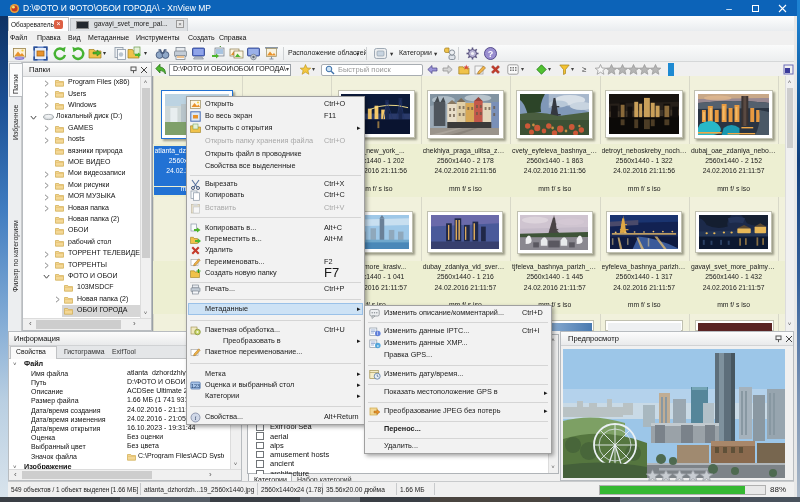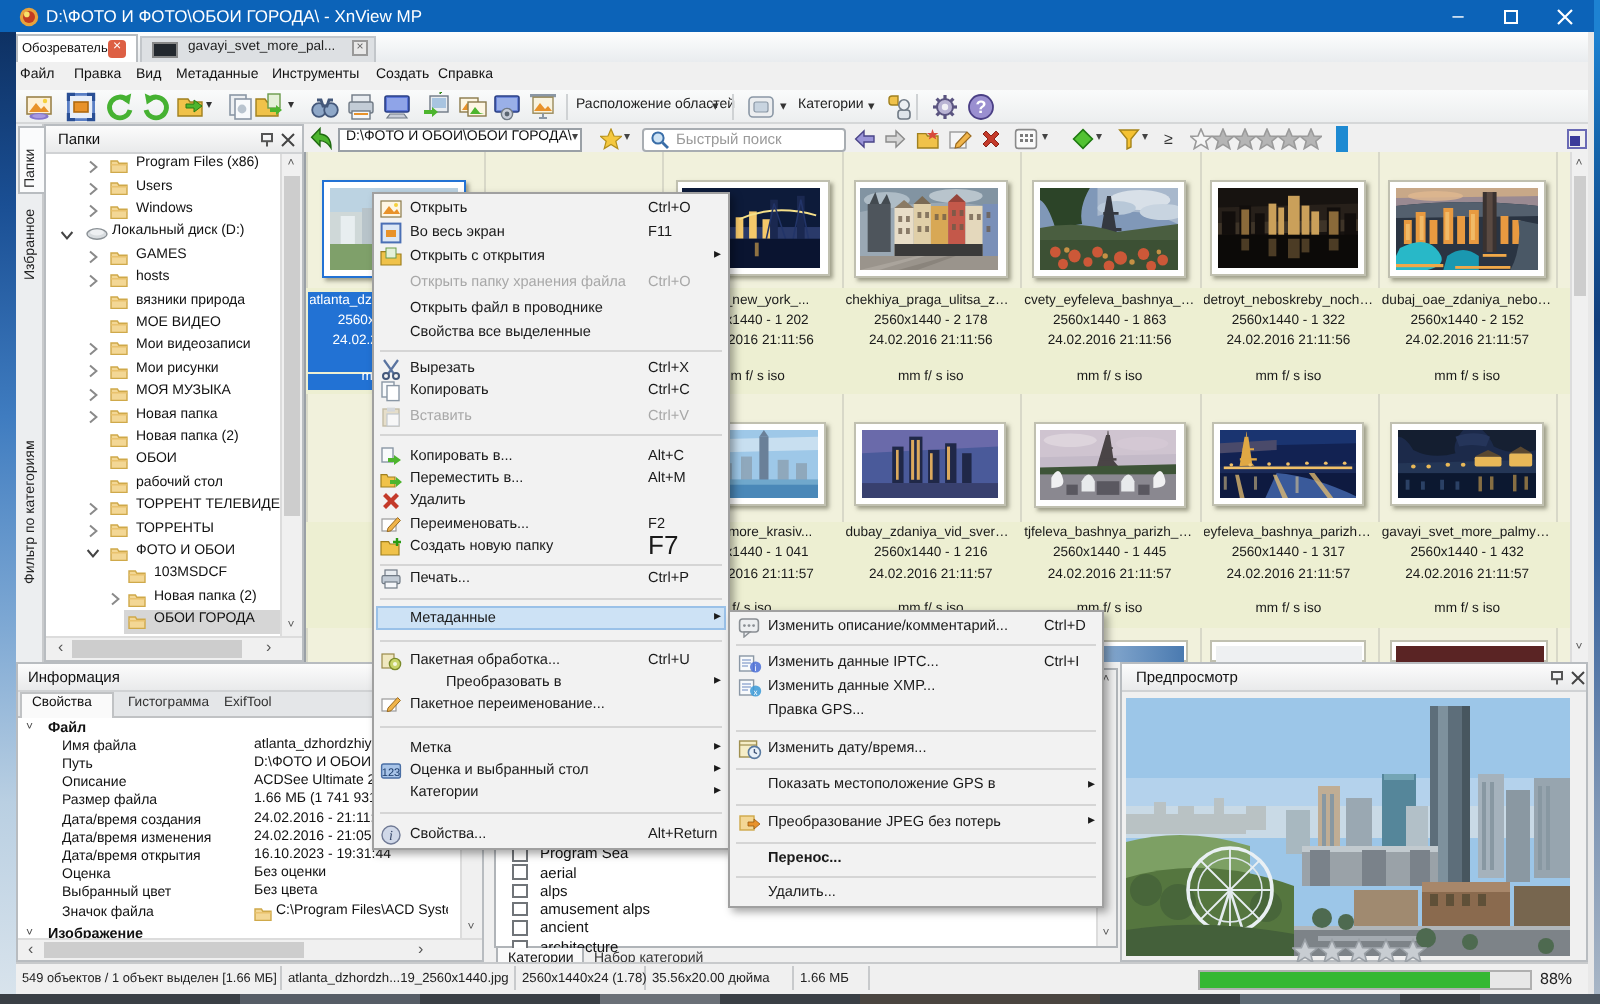--- a/index.html
+++ b/index.html
@@ -864,27 +864,27 @@
 <div style="position:absolute;left:235.5px;transform:translateX(-50%);top:359.5px;font-size:6px;line-height:9.0px;color:#555;white-space:nowrap;">˄</div>
 <div style="position:absolute;left:235.5px;transform:translateX(-50%);top:459.5px;font-size:6px;line-height:9.0px;color:#555;white-space:nowrap;">˅</div>
 <div style="position:absolute;left:231.5px;top:370px;width:8px;height:55px;background:#cdcdcd;"></div>
 <div style="position:absolute;left:9px;top:469px;width:232px;height:11px;background:#f0f0f0;border-top:1px solid #dcdcdc;"></div>
 <div style="position:absolute;left:14px;top:468.5px;font-size:8px;line-height:12.0px;color:#555;white-space:nowrap;">‹</div>
 <div style="position:absolute;left:209px;top:468.5px;font-size:8px;line-height:12.0px;color:#555;white-space:nowrap;">›</div>
 <div style="position:absolute;left:22px;top:470.5px;width:130px;height:8px;background:#cdcdcd;"></div>
 <div style="position:absolute;left:242px;top:331px;width:318px;height:150px;background:#f0f0f0;"></div>
 <div style="position:absolute;left:247px;top:334px;width:312px;height:140px;background:#fff;border:1px solid #b0b4b8;"></div>
 <div style="position:absolute;left:256px;top:423.0px;width:7.5px;height:7.5px;background:#fff;border:1px solid #707478;"></div>
-<div style="position:absolute;left:270px;top:421.2px;font-size:7.5px;line-height:11.25px;color:#111;white-space:nowrap;">Program Sea</div>
+<div style="position:absolute;left:270px;top:421.2px;font-size:7.5px;line-height:11.25px;color:#111;white-space:nowrap;">ExifTool Sea</div>
 <div style="position:absolute;left:256px;top:432.3px;width:7.5px;height:7.5px;background:#fff;border:1px solid #707478;"></div>
 <div style="position:absolute;left:270px;top:430.5px;font-size:7.5px;line-height:11.25px;color:#111;white-space:nowrap;">aerial</div>
 <div style="position:absolute;left:256px;top:441.6px;width:7.5px;height:7.5px;background:#fff;border:1px solid #707478;"></div>
 <div style="position:absolute;left:270px;top:439.8px;font-size:7.5px;line-height:11.25px;color:#111;white-space:nowrap;">alps</div>
 <div style="position:absolute;left:256px;top:450.9px;width:7.5px;height:7.5px;background:#fff;border:1px solid #707478;"></div>
-<div style="position:absolute;left:270px;top:449.1px;font-size:7.5px;line-height:11.25px;color:#111;white-space:nowrap;">amusement alps</div>
+<div style="position:absolute;left:270px;top:449.1px;font-size:7.5px;line-height:11.25px;color:#111;white-space:nowrap;">amusement hosts</div>
 <div style="position:absolute;left:256px;top:460.2px;width:7.5px;height:7.5px;background:#fff;border:1px solid #707478;"></div>
 <div style="position:absolute;left:270px;top:458.4px;font-size:7.5px;line-height:11.25px;color:#111;white-space:nowrap;">ancient</div>
 <div style="position:absolute;left:256px;top:469.5px;width:7.5px;height:7.5px;background:#fff;border:1px solid #707478;"></div>
 <div style="position:absolute;left:270px;top:467.7px;font-size:7.5px;line-height:11.25px;color:#111;white-space:nowrap;">architecture</div>
 <div style="position:absolute;left:548px;top:335px;width:10px;height:138px;background:#f0f0f0;border-left:1px solid #dcdcdc;"></div>
 <div style="position:absolute;left:553px;transform:translateX(-50%);top:335.5px;font-size:6px;line-height:9.0px;color:#555;white-space:nowrap;">˄</div>
 <div style="position:absolute;left:553px;transform:translateX(-50%);top:462.5px;font-size:6px;line-height:9.0px;color:#555;white-space:nowrap;">˅</div>
 <div style="position:absolute;left:248px;top:474px;width:44px;height:12px;background:#fafafa;border:1px solid #b0b4b8;border-top:none;"></div>
 <div style="position:absolute;left:254px;top:474.8px;font-size:7px;line-height:10.5px;color:#111;white-space:nowrap;">Категории</div>
 <div style="position:absolute;left:297px;top:474.8px;font-size:7px;line-height:10.5px;color:#333;white-space:nowrap;">Набор категорий</div>

